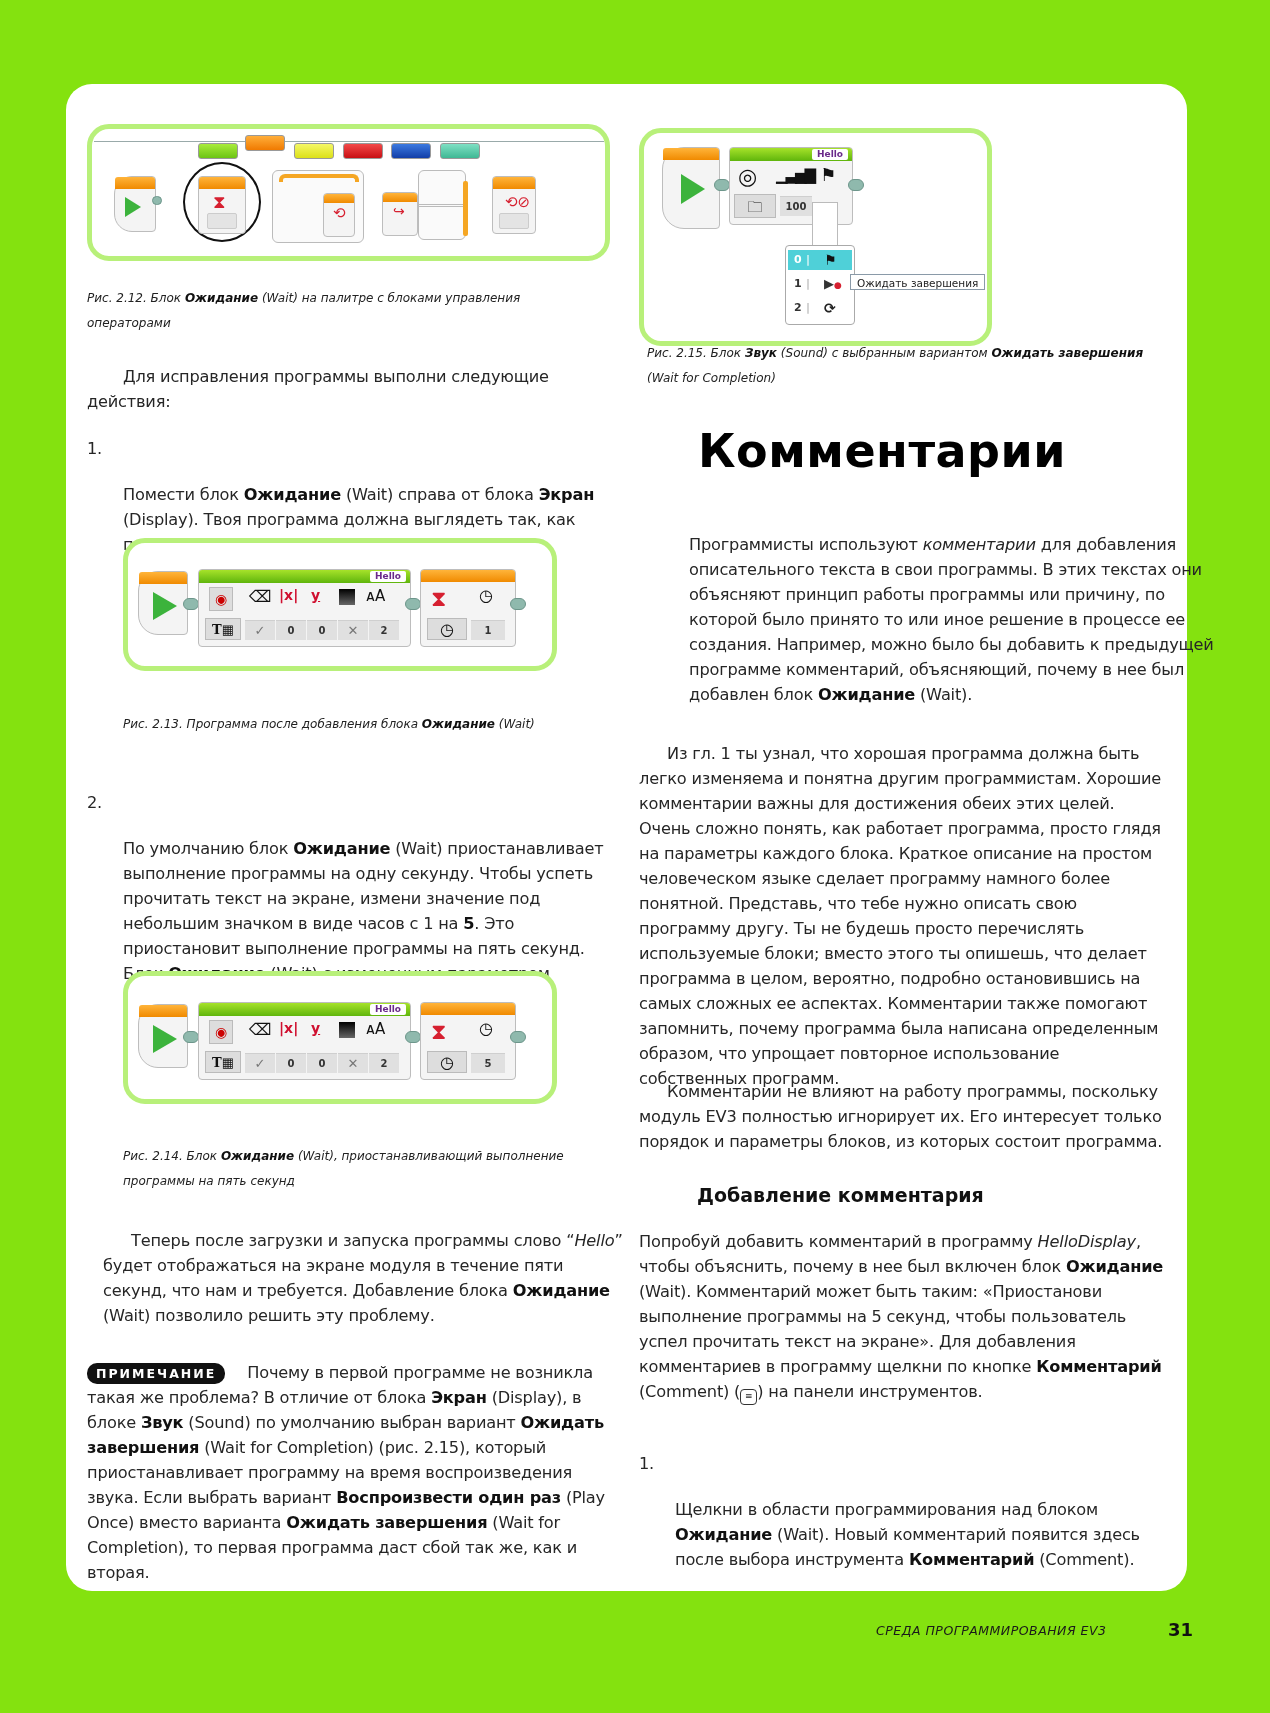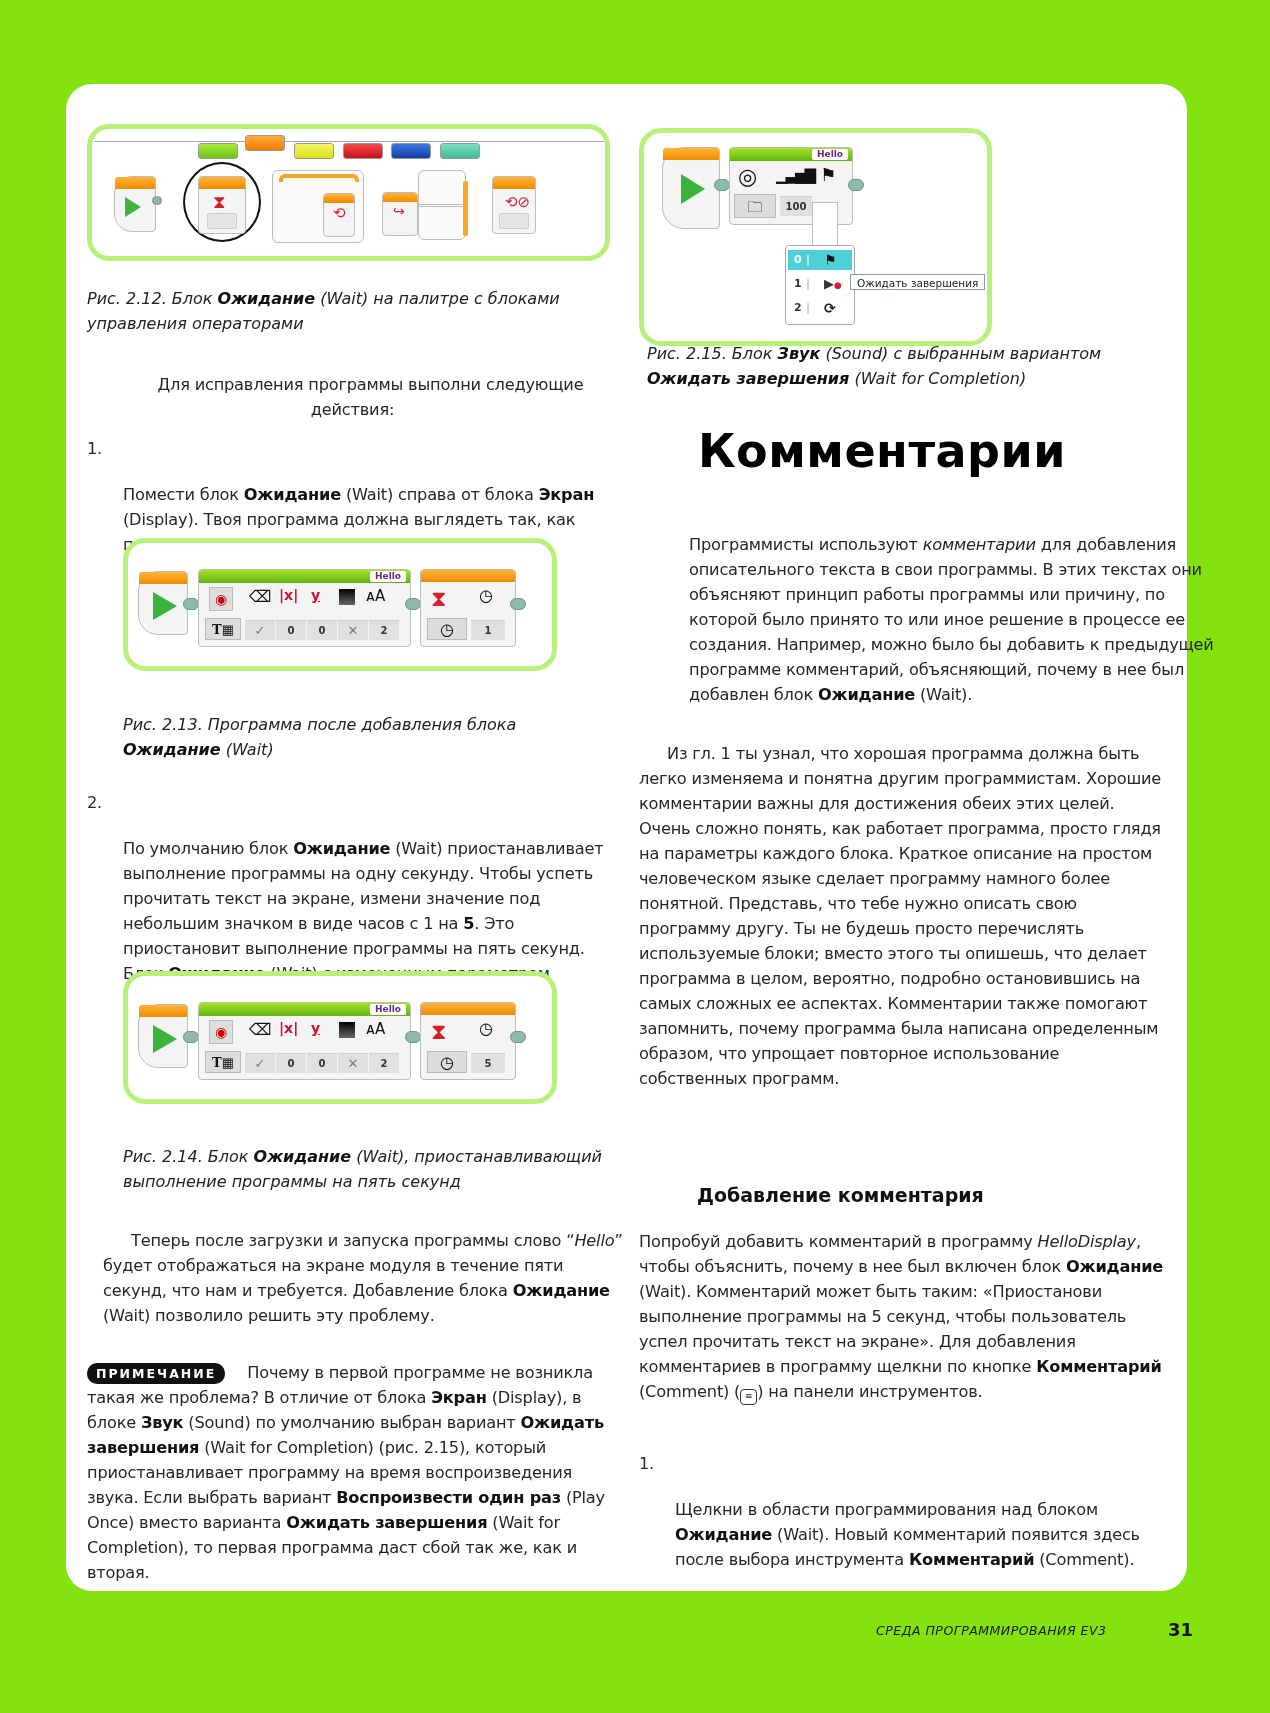--- a/index.html
+++ b/index.html
@@ -2,21 +2,21 @@
 <html><head>
 <meta charset="utf-8">
 <style>
   html, body { margin:0; padding:0; }
   body { width:1270px; height:1713px; background:#84e20f; position:relative; overflow:hidden;
          font-family:"DejaVu Sans", "Liberation Sans", sans-serif; color:#222; }
   .page { position:absolute; left:66px; top:84px; width:1121px; height:1507px; background:#fff; border-radius:26px; }
   .abs { position:absolute; }
   p, div { box-sizing:border-box; }
   .txt { font-size:16.2px; line-height:25px; color:#262626; letter-spacing:-0.2px; }
-  .cap { font-style:italic; font-size:16px; line-height:25px; color:#222; }
+  .cap { font-style:italic; font-size:12px; line-height:25px; color:#222; }
   b { font-weight:bold; color:#111; }
   .indent { text-indent:30px; }
   .fig { position:absolute; border:5px solid #b8f07a; border-radius:22px; background:#fff; box-sizing:border-box; }
   .li-num { position:absolute; left:0; top:0; }
   .li-body { margin-left:36px;margin-top:46px; }
   .h1 { font-size:46px; font-weight:bold; color:#000; letter-spacing:0.5px; }
   .h2 { font-size:19px; font-weight:bold; color:#111; }
   .note-badge { display:inline-block; background:#111; color:#fff; font-weight:bold; font-size:12.5px; letter-spacing:2px;
                 border-radius:10px; padding:1px 9px 1px 9px; line-height:19px; margin-right:22px; }
   .footer-text { font-style:italic; font-size:12.5px; letter-spacing:0.5px; color:#1a1a1a; }
@@ -82,21 +82,21 @@
       <div class="blk-head-or"></div>
       <div class="icon-glyph" style="left:12px; top:16px; font-size:15px; color:#d62030;">⟲⊘</div>
       <div class="abs" style="left:6px; top:36px; width:30px; height:16px; background:#e4e4e4; border:1px solid #ccc; border-radius:2px;"></div>
     </div>
   </div>
 
   <p class="cap abs" style="left:21px; top:202px; width:500px; margin:0;">
     <span>Рис. 2.12. Блок </span><b>Ожидание</b><span> (Wait) на палитре с блоками управления операторами</span>
   </p>
 
-  <p class="txt abs indent" style="left:21px; top:280px; width:515px; margin:8px; padding-left:0; text-indent:36px;text-align:center;"><span>Для исправления программы выполни следующие действия:</span></p>
+  <p class="txt abs indent" style="left:21px; top:280px; width:515px; margin:0; padding-left:0; text-indent:36px;"><span>Для исправления программы выполни следующие действия:</span></p>
 
   <div class="txt abs" style="left:21px; top:352px; width:525px;">
     <span class="li-num">1.</span>
     <div class="li-body"><span>Помести блок </span><b>Ожидание</b><span> (Wait) справа от блока </span><b>Экран</b><span> (Display). Твоя программа должна выглядеть так, как показано на рис. 2.13.</span></div>
   </div>
 
   <div class="fig" style="left:57px; top:454px; width:434px; height:133px;">
     <div class="blk" style="left:10px; top:28px; width:50px; height:64px; border-radius:20px 4px 4px 20px;">
       <div class="blk-head-or"></div>
       <div class="play" style="left:14px; top:20px;"></div>
@@ -228,20 +228,21 @@
   <p class="cap abs" style="left:573px; top:249px; width:520px; margin:8px;">
     <span>Рис. 2.15. Блок </span><b>Звук</b><span> (Sound) с выбранным вариантом </span><b>Ожидать завершения</b><span> (Wait for Completion)</span>
   </p>
 
   <div class="h1 abs" style="left:632px; top:340px;">Комментарии</div>
 
   <p class="txt abs" style="left:607px; top:432px; width:525px; margin:16px;">
     <span>Программисты используют </span><i>комментарии</i><span> для добавления описательного текста в свои программы. В этих текстах они объясняют принцип работы программы или причину, по которой было принято то или иное решение в процессе ее создания. Например, можно было бы добавить к предыдущей программе комментарий, объясняющий, почему в нее был добавлен блок </span><b>Ожидание</b><span> (Wait).</span>
   </p>
   <p class="txt abs" style="left:573px; top:657px; width:525px; margin:0; text-indent:28px;">Из гл. 1 ты узнал, что хорошая программа должна быть легко изменяема и понятна другим программистам. Хорошие комментарии важны для достижения обеих этих целей. Очень сложно понять, как работает программа, просто глядя на параметры каждого блока. Краткое описание на простом человеческом языке сделает программу намного более понятной. Представь, что тебе нужно описать свою программу другу. Ты не будешь просто перечислять используемые блоки; вместо этого ты опишешь, что делает программа в целом, вероятно, подробно остановившись на самых сложных ее аспектах. Комментарии также помогают запомнить, почему программа была написана определенным образом, что упрощает повторное использование собственных программ.</p>
+  <p class="txt abs" style="left:573px; top:995px; width:525px; margin:0; text-indent:28px;">Комментарии не влияют на работу программы, поскольку модуль EV3 полностью игнорирует их. Его интересует только порядок и параметры блоков, из которых состоит программа.</p>
 
   <div class="h2 abs" style="left:631px; top:1100px;">Добавление комментария</div>
 
   <p class="txt abs" style="left:573px; top:1145px; width:525px; margin:0;">
     <span>Попробуй добавить комментарий в программу </span><i>HelloDisplay</i><span>, чтобы объяснить, почему в нее был включен блок </span><b>Ожидание</b><span> (Wait). Комментарий может быть таким: «Приостанови выполнение программы на 5 секунд, чтобы пользователь успел прочитать текст на экране». Для добавления комментариев в программу щелкни по кнопке </span><b>Комментарий</b><span> (Comment) (</span><span style="display:inline-block; width:15px; height:14px; border:1.5px solid #333; border-radius:4px; vertical-align:-2px; font-size:9px; line-height:13px; text-align:center;">≡</span><span>) на панели инструментов.</span>
   </p>
 
   <div class="txt abs" style="left:573px; top:1367px; width:525px;">
     <span class="li-num">1.</span>
     <div class="li-body"><span>Щелкни в области программирования над блоком </span><b>Ожидание</b><span> (Wait). Новый комментарий появится здесь после выбора инструмента </span><b>Комментарий</b><span> (Comment).</span></div>

